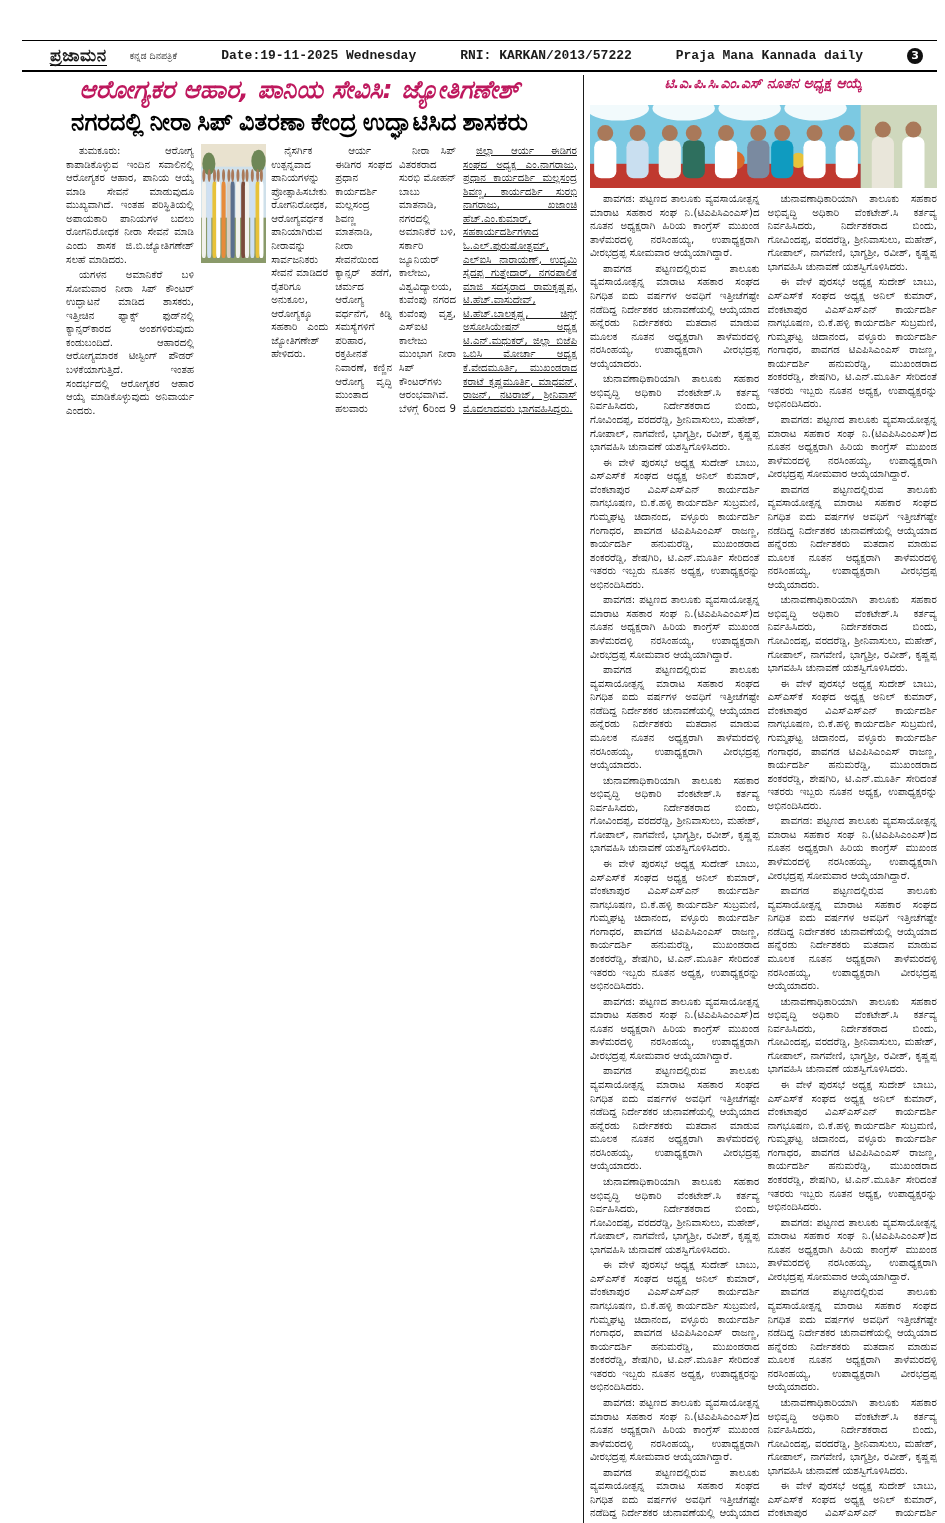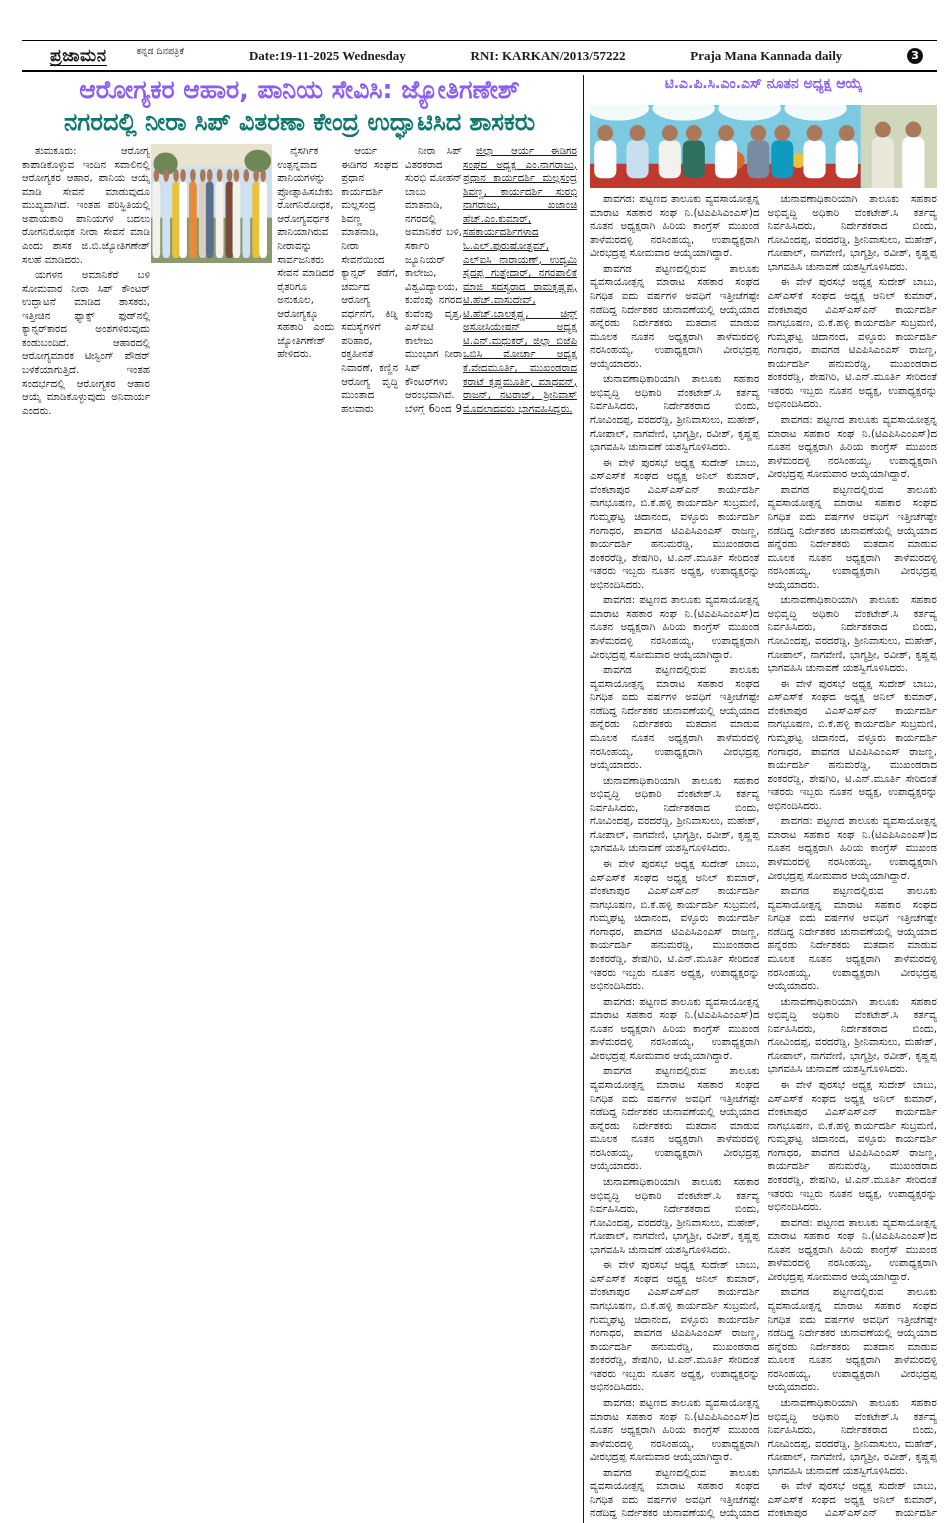--- a/index.html
+++ b/index.html
@@ -8,49 +8,49 @@
     height: 1523px; overflow: hidden; background: #ffffff;
     font-family: "DejaVu Sans", sans-serif; color: #1b1b1b;
   }
   .page { position: relative; width: 945px; height: 1523px; padding: 40px 8px 6px 22px; }
 
   
   .masthead {
     height: 32px; border-top: 1px solid #000; border-bottom: 2.5px solid #000;
     display: flex; align-items: center; justify-content: space-between; padding: 2px 14px 2px 28px;
   }
-  .logo-wrap { display: flex; align-items: flex-start; gap: 14px; }
+  .logo-wrap { display: flex; align-items: center; gap: 7px; }
   .logo { font-weight: bold; font-size: 17px; letter-spacing: .5px; border-bottom: 1px solid #000; }
   .logo-sub { font-size: 9.5px; padding-left: 16px; }
-  .mh-date, .mh-rni, .mh-name { font-size: 13px; font-weight: bold; font-family: Liberation Serif, serif; }
+  .mh-date, .mh-rni, .mh-name { font-size: 13px; font-weight: bold; font-family: Liberation Mono, monospace; }
   .page-badge {
     width: 16px; height: 16px; border-radius: 50%; background: #101010; color: #fff;
     font-size: 11px; font-weight: bold; display: flex; align-items: center; justify-content: center;
   }
 
   
   .sec { display: flex; gap: 6px; }
   .vdiv { width: 1px; background: #1a1a1a; align-self: stretch; }
   .hl { font-weight: bold; text-align: center; line-height: 1.18; }
-  .red { color: #0f766e; }
-  .black { color: #8b5cf6; }
+  .red { color: #000000; font-family: Liberation Serif, serif; }
+  .black { color: #be185d; font-style: italic; }
   .col { overflow: hidden; text-align: justify; font-size: 10.2px; line-height: 1.33; }
   .col p { margin: 0 0 2px 0; text-indent: 13px; }
   .photo { overflow: hidden; background: #ddd; }
   .photo svg { width: 100%; height: 100%; display: block; }
   .pcols { display: flex; gap: 7px; flex: 1; min-height: 0; }
   .pcols .col { flex: 1; }
   .mid { flex: 1; display: flex; gap: 5px; min-width: 0; }
 
   
   .sec1 { margin-top: 3px; }
   .artA { width: 555px; display: flex; flex-direction: column; }
   .hA1 { font-size: 25px; height: 33px; }
   .hA2 { font-size: 24px; height: 36px; }
-  .bodyA { display: flex; gap: 1px; height: 274px; }
+  .bodyA { display: flex; gap: 7px; height: 274px; margin-left: 44px; }
   .colA1 { width: 128px; }
   .pA { height: 119px; }
   .colA5 { width: 114px; text-decoration: underline; }
   .artB { flex: 1; display: flex; flex-direction: column; }
   .hB { font-size: 14px; height: 30px; }
   .pB { height: 83px; }
   .colsB { display: flex; gap: 8px; flex: 1; margin-top: 4px; min-height: 0; }
   .colsB .col { flex: 1; }
 </style>
 </head>

